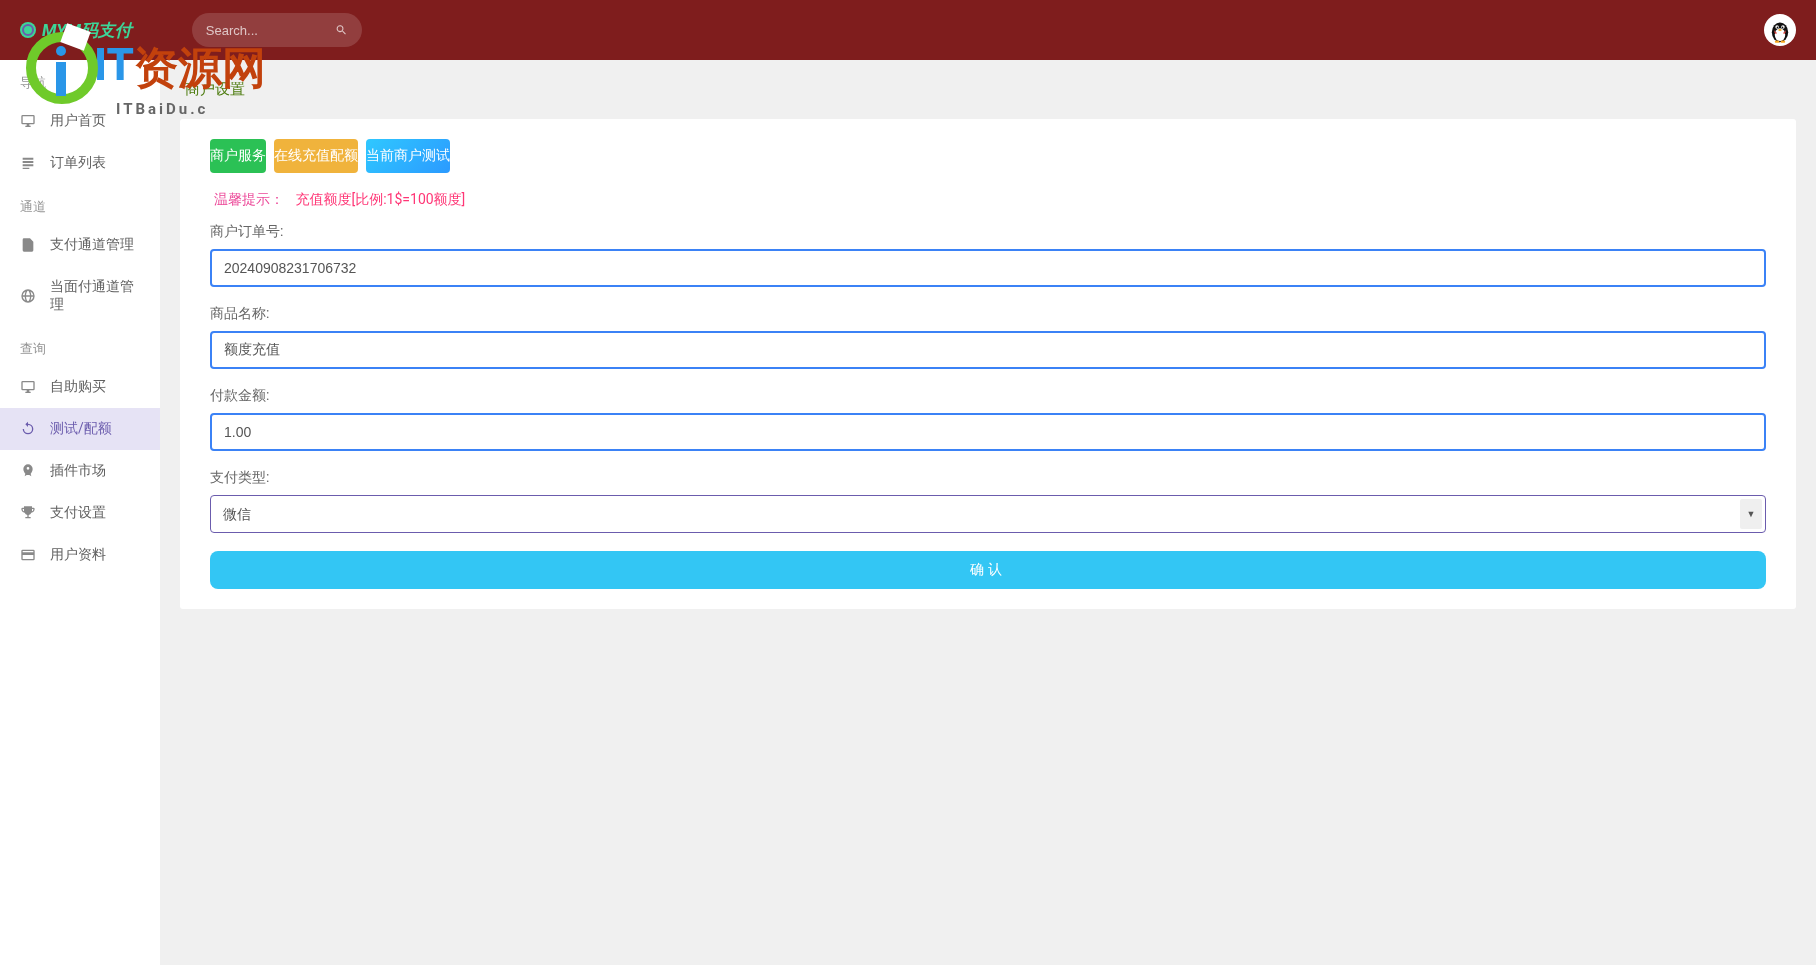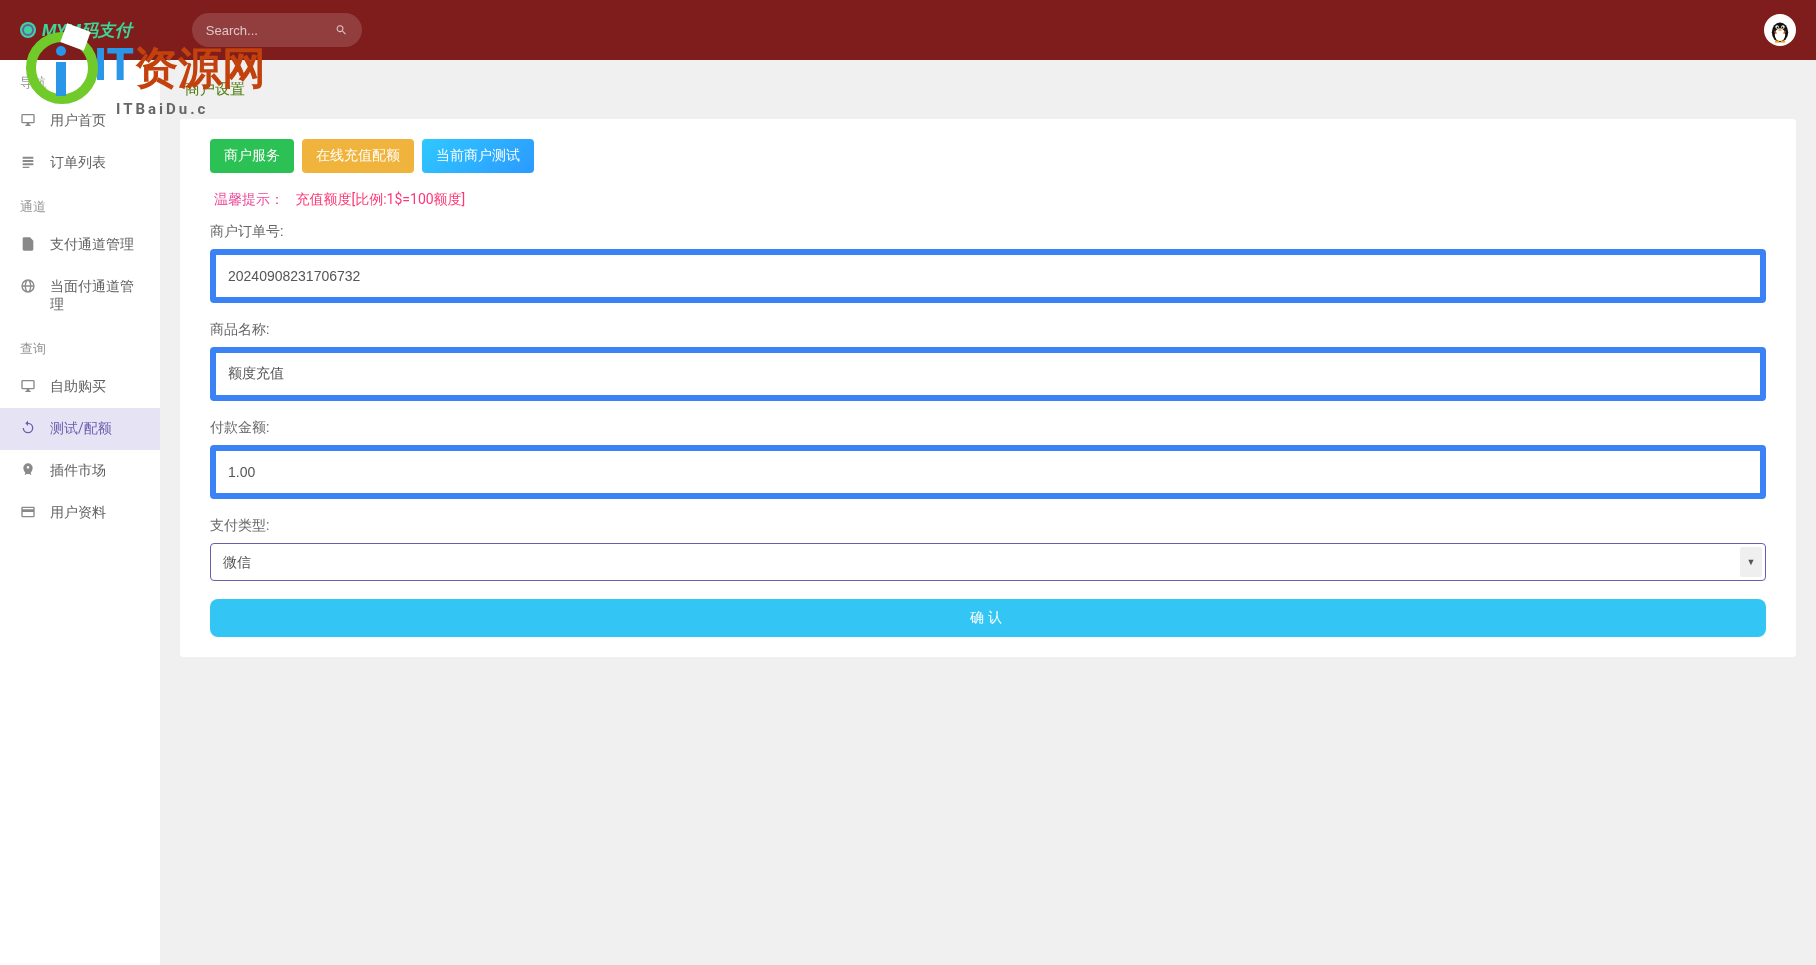--- a/index.html
+++ b/index.html
@@ -97,20 +97,21 @@
       min-height: calc(100vh - 58px);
       position: relative;
     }
     .section-hdr {
       padding: 14px 20px 8px;
       font-size: 13px;
       color: #959595;
     }
     .nav-item {
       display: flex;
+      align-items: center;
       padding: 12px 20px;
       font-size: 14px;
       color: #616161;
       cursor: pointer;
       gap: 14px;
     }
     .nav-item.active {
       background: #e6e3f5;
       color: #6b5cad;
     }
@@ -144,21 +145,21 @@
       background: #fff;
       border-radius: 3px;
       padding: 20px 30px;
     }
     .tabs {
       display: flex;
       gap: 8px;
       margin-bottom: 10px;
     }
     .tab {
-      padding: 8px 14px;
+      padding: 8px 0;
       font-size: 14px;
       border-radius: 4px;
       cursor: pointer;
       border: none;
     }
     .tab-green {
       background: #2bc155;
       color: #fff;
     }
     .tab-yellow {
@@ -184,22 +185,22 @@
       margin-bottom: 18px;
     }
     .form-label {
       display: block;
       font-size: 14px;
       color: #666;
       margin-bottom: 8px;
     }
     .form-control {
       width: 100%;
-      height: 54px;
-      border: 6px solid #3b82f6;
+      height: 38px;
+      border: 2px solid #3b82f6;
       border-radius: 4px;
       padding: 0 12px;
       font-size: 14px;
       color: #555;
       background: #fff;
     }
     .form-select {
       width: 100%;
       height: 38px;
       border: 1.5px solid #6b5cad;
@@ -405,20 +406,28 @@
         <span class="nav-icon">
           <svg viewBox="0 0 24 24">
             <path d="M12 2a7 7 0 0 0-7 7c0 3 2 6 3 7l-1 4 3-2h4l3 2-1-4c1-1 3-4 3-7a7 7 0 0 0-7-7zm0 4a2 2 0 1 1-2 2 2 2 0 0 1 2-2z"></path>
           </svg>
         </span>
         <span>插件市场</span>
       </div>
       <div class="nav-item">
         <span class="nav-icon">
           <svg viewBox="0 0 24 24">
+            <path d="M18 4h2a2 2 0 0 1 2 2c0 3-2 5-5 5.8A5 5 0 0 1 13 15v3h3v2H8v-2h3v-3a5 5 0 0 1-4-3.2C4 11 2 9 2 6a2 2 0 0 1 2-2h2V2h12zm0 2v3.5c1.5-.5 2-1.7 2-3.5zm-12 0H4c0 1.8.5 3 2 3.5z"></path>
+          </svg>
+        </span>
+        <span>支付设置</span>
+      </div>
+      <div class="nav-item">
+        <span class="nav-icon">
+          <svg viewBox="0 0 24 24">
             <path d="M20 4H4a2 2 0 0 0-2 2v12a2 2 0 0 0 2 2h16a2 2 0 0 0 2-2V6a2 2 0 0 0-2-2zm0 4H4V6h16zM4 18v-6h16v6z"></path>
           </svg>
         </span>
         <span>用户资料</span>
       </div>
     </div>
 
   <div class="main">
     <div class="page-title">商户设置</div>
     <div class="card">

